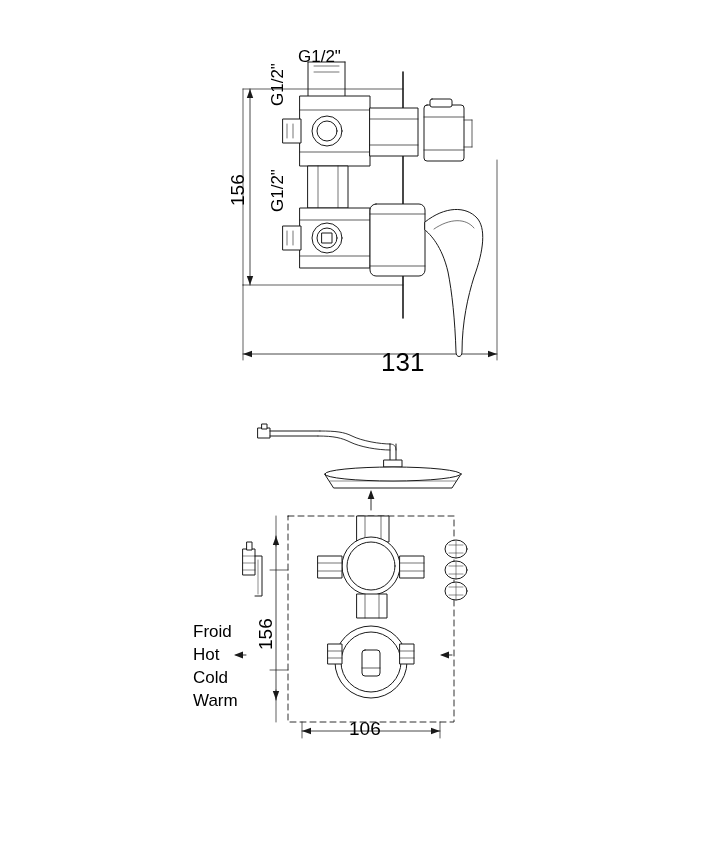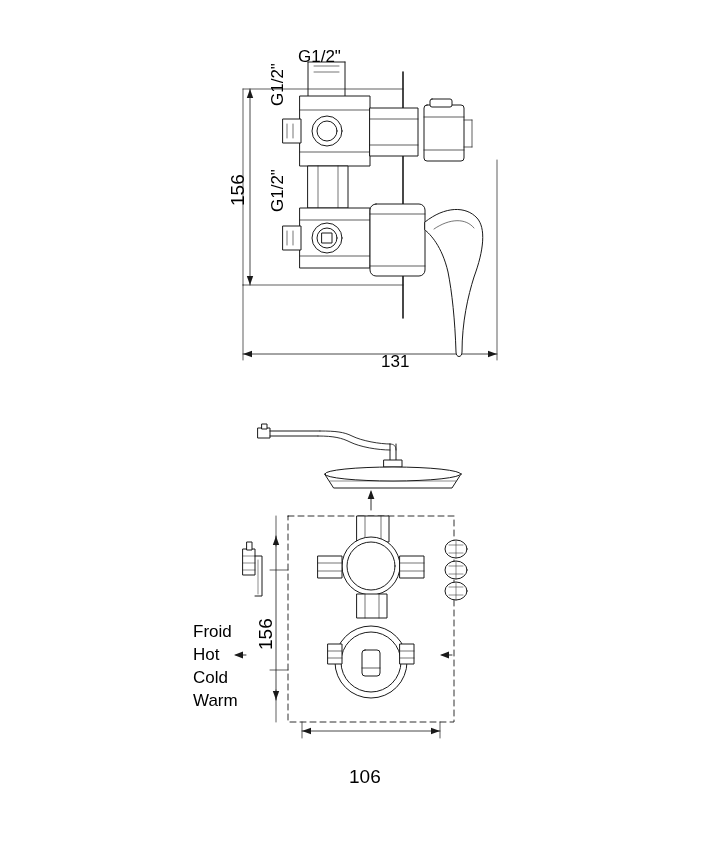--- a/index.html
+++ b/index.html
@@ -220,25 +220,25 @@
   </svg>
 
   <div class="lbl" style="left:298px; top:47px;">G1/2"</div>
 
   <div class="lbl rot" style="left:268px; top:106px;">G1/2"</div>
 
   <div class="lbl rot" style="left:268px; top:212px;">G1/2"</div>
 
   <div class="lbl rot" style="left:228px; top:206px; font-size:19px;">156</div>
 
-  <div class="lbl" style="left:381px; top:352px; font-size:17px;">131</div>
+  <div class="lbl" style="left:381px; top:352px; font-size:26px;">131</div>
 
   <div class="lbl rot" style="left:256px; top:650px; font-size:19px;">156</div>
 
-  <div class="lbl" style="left:349px; top:719px; font-size:19px;margin-top:48px;">106</div>
+  <div class="lbl" style="left:349px; top:719px; font-size:19px;">106</div>
 
   <div class="multiline" style="left:193px; top:620px;">
     <div>Froid</div>
     <div>Hot</div>
     <div>Cold</div>
     <div>Warm</div>
   </div>
 
 
 </div>

